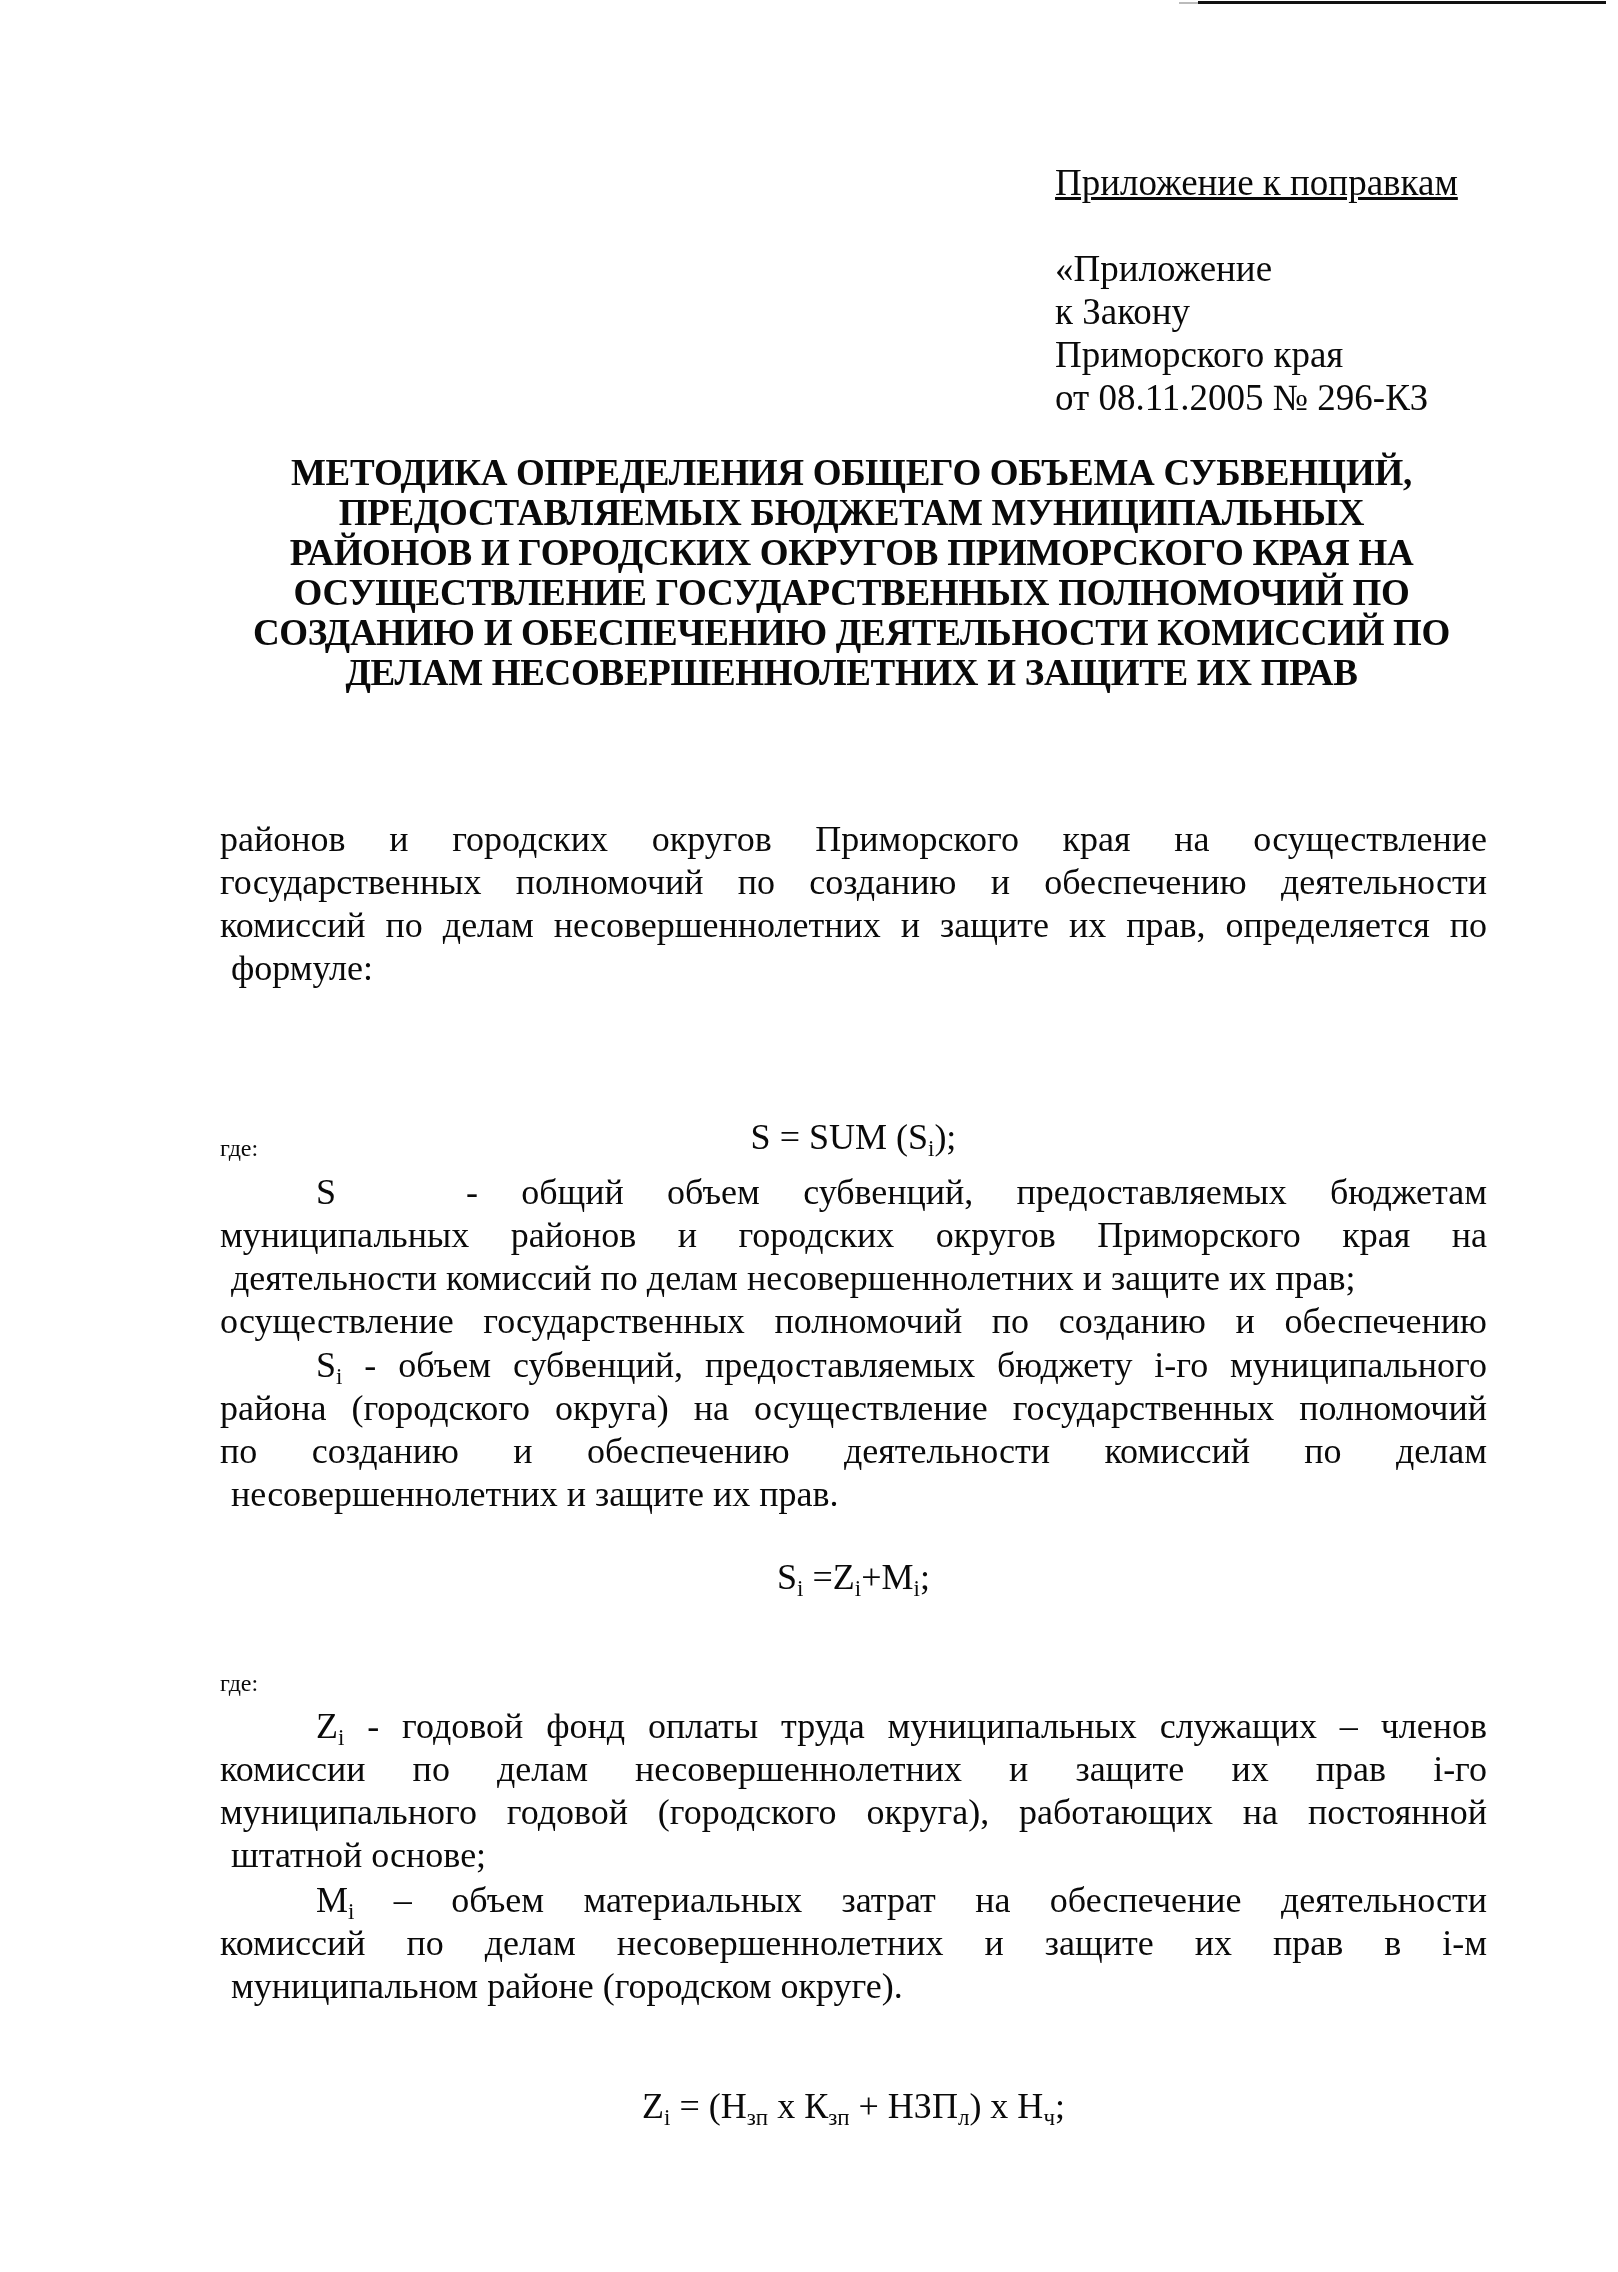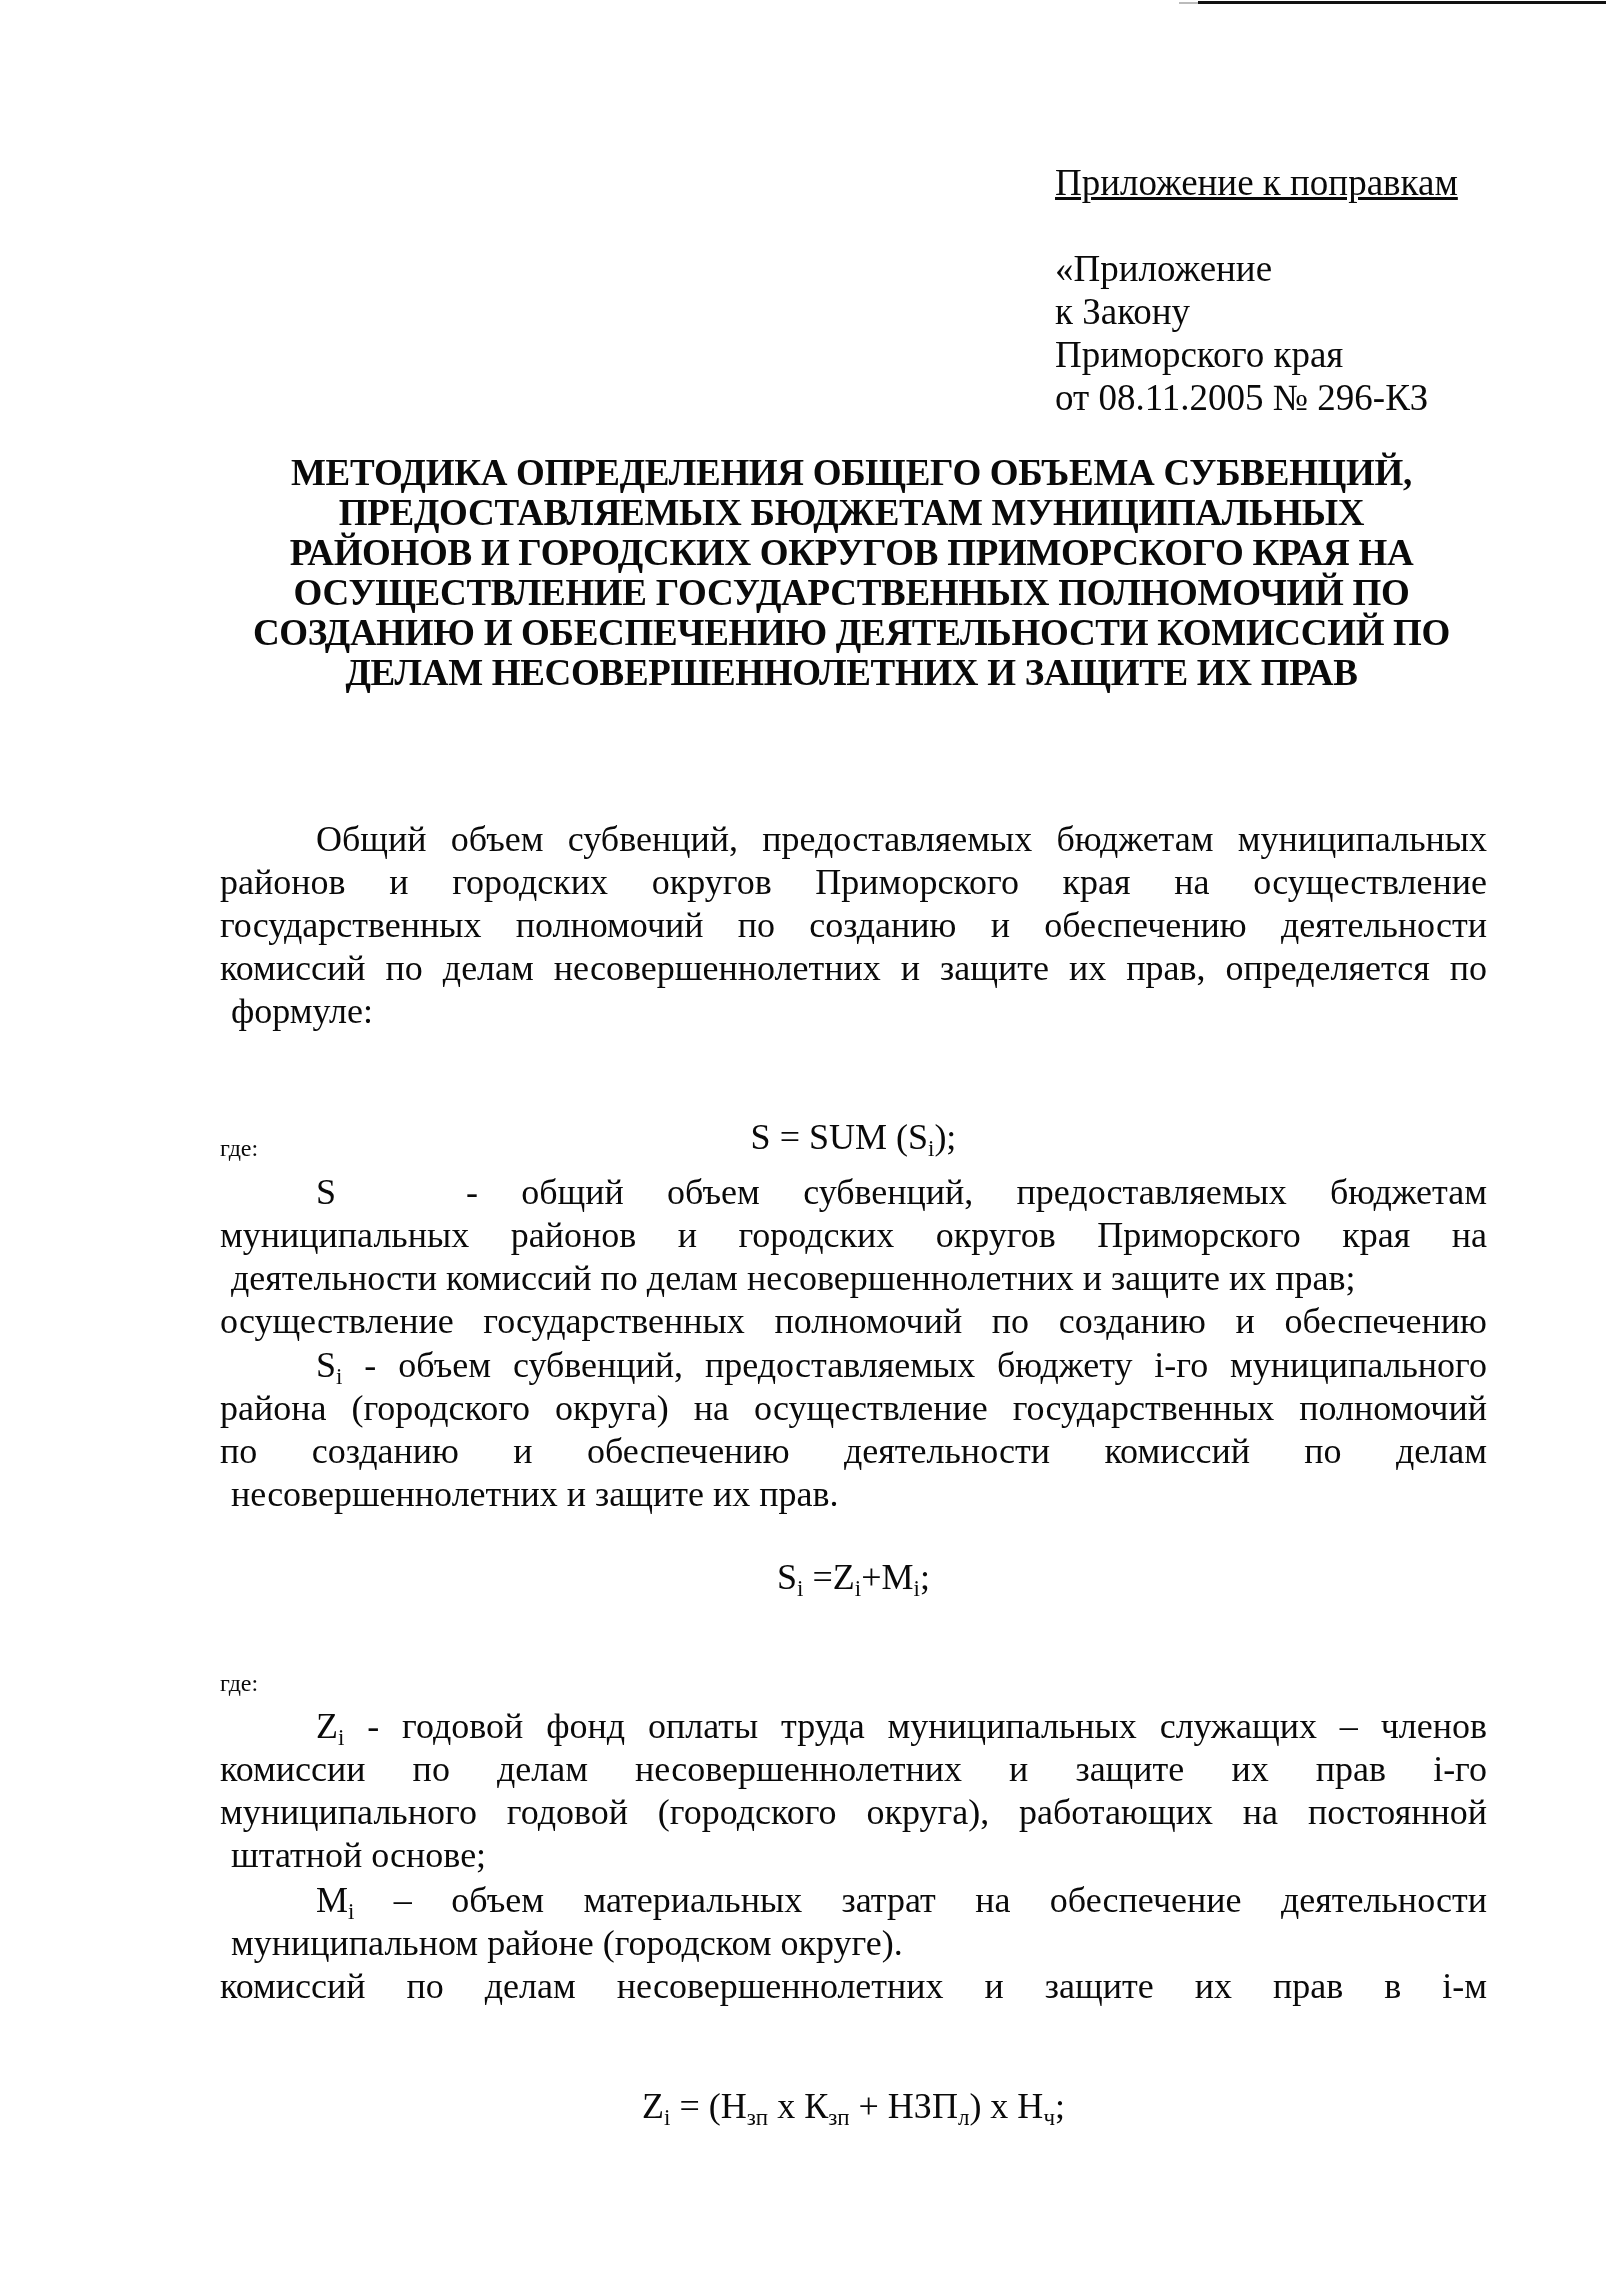--- a/index.html
+++ b/index.html
@@ -127,21 +127,20 @@
 <div class="doc-title">
   <div>МЕТОДИКА ОПРЕДЕЛЕНИЯ ОБЩЕГО ОБЪЕМА СУБВЕНЦИЙ,</div>
   <div>ПРЕДОСТАВЛЯЕМЫХ БЮДЖЕТАМ МУНИЦИПАЛЬНЫХ</div>
   <div>РАЙОНОВ И ГОРОДСКИХ ОКРУГОВ ПРИМОРСКОГО КРАЯ НА</div>
   <div>ОСУЩЕСТВЛЕНИЕ ГОСУДАРСТВЕННЫХ ПОЛНОМОЧИЙ ПО</div>
   <div>СОЗДАНИЮ И ОБЕСПЕЧЕНИЮ ДЕЯТЕЛЬНОСТИ КОМИССИЙ ПО</div>
   <div>ДЕЛАМ НЕСОВЕРШЕННОЛЕТНИХ И ЗАЩИТЕ ИХ ПРАВ</div>
 </div>
 
 <div class="body-text" style="top:818px;">
-  <span class="line indent">Общий объем субвенций, предоставляемых бюджетам муниципальных</span>
   <span class="line">районов и городских округов Приморского края на осуществление</span>
   <span class="line">государственных полномочий по созданию и обеспечению деятельности</span>
   <span class="line">комиссий по делам несовершеннолетних и защите их прав, определяется по</span>
   <span class="line last">формуле:</span>
 </div>
 
 <div class="formula" style="top:1075px;margin-top:41px;">
   <span>S = SUM (S</span><sub>i</sub><span>);</span>
 </div>
 
@@ -169,20 +168,20 @@
 
 <div class="body-text" style="top:1705px;">
   <span class="line indent sym"><span>Z</span><sub>i</sub><span> - годовой фонд оплаты труда муниципальных служащих – членов</span></span>
   <span class="line">комиссии по делам несовершеннолетних и защите их прав i-го</span>
   <span class="line">муниципального годовой (городского округа), работающих на постоянной</span>
   <span class="line last">штатной основе;</span>
 </div>
 
 <div class="body-text" style="top:1879px;">
   <span class="line indent sym"><span>M</span><sub>i</sub><span> – объем материальных затрат на обеспечение деятельности</span></span>
+  <span class="line">комиссий по делам несовершеннолетних и защите их прав в i-м</span>
   <span class="line last">муниципальном районе (городском округе).</span>
-  <span class="line">комиссий по делам несовершеннолетних и защите их прав в i-м</span>
 </div>
 
 <div class="formula" style="top:2085px;">
   <span>Z</span><sub>i</sub><span> = (Н</span><sub>зп</sub><span> х К</span><sub>зп</sub><span> + НЗП</span><sub>л</sub><span>) х Н</span><sub>ч</sub><span>;</span>
 </div>
 
 
 </body></html>

